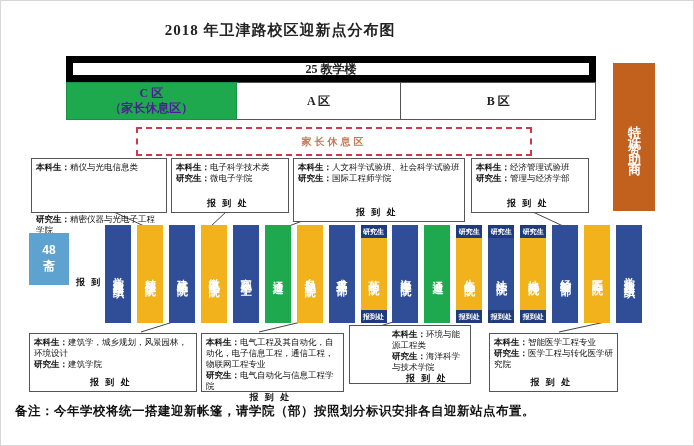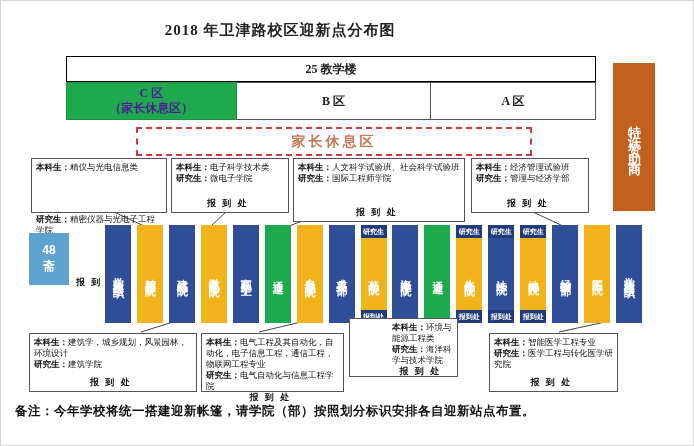--- a/index.html
+++ b/index.html
@@ -3,45 +3,45 @@
 <meta charset="utf-8">
 <style>
   html,body{margin:0;padding:0;background:#fff;}
   #stage{
     position:relative;width:694px;height:446px;background:#fff;
     font-family:"Liberation Serif","DejaVu Serif",serif;
     border:1px solid #d6d6d6;box-sizing:border-box;overflow:hidden;
   }
   .abs{position:absolute;box-sizing:border-box;}
   #title{left:0;top:20px;width:558px;text-align:center;font-size:15px;font-weight:bold;color:#222;letter-spacing:1px;}
-  #building{left:65px;top:55px;width:530px;height:26px;border:1px solid #000000;
+  #building{left:65px;top:55px;width:530px;height:26px;border:7px solid #000000;
     display:flex;align-items:center;justify-content:center;font-size:12px;font-weight:bold;color:#222;background:#fff;}
   #zones{left:65px;top:81px;width:530px;height:38px;display:flex;}
   .zone{border:1px solid #555;border-left:none;display:flex;flex-direction:column;align-items:center;justify-content:center;
     font-size:12px;font-weight:bold;color:#222;background:#fff;line-height:1.25;}
   .zone:first-child{border-left:1px solid #555;}
   .zone.green{background:#1fa94e;color:#4c1d95;border-color:#1b8f43;}
   #rest-area{left:135px;top:126px;width:396px;height:29px;border:2px dashed #cc3b4a;
-    display:flex;align-items:center;justify-content:center;font-size:14px;font-weight:bold;color:#c4795b;letter-spacing:3px;background:#fff;}
+    display:flex;align-items:center;justify-content:center;font-size:10px;font-weight:bold;color:#c4795b;letter-spacing:3px;background:#fff;}
   #sponsor{left:612px;top:62px;width:42px;height:148px;background:#c2611e;display:flex;align-items:center;justify-content:center;}
   #sponsor span{writing-mode:vertical-rl;text-orientation:upright;color:#fff;font-weight:bold;font-size:13px;letter-spacing:9px;
     font-family:"Liberation Sans","DejaVu Sans",sans-serif;}
   .box{border:1px solid #555;background:#fff;padding:3px 4px 2px 4px;display:flex;flex-direction:column;
     font-size:8.5px;line-height:1.3;color:#111;}
   .box .lbl{font-weight:bold;}
   .box .checkin{margin-top:auto;text-align:center;font-weight:bold;letter-spacing:0.7em;font-size:9px;}
   
   #tbox0{left:30px;top:157px;width:136px;height:55px;gap:41px;}
   #tbox1{left:170px;top:157px;width:118px;height:55px;}
   #tbox2{left:292px;top:157px;width:172px;height:64px;}
   #tbox3{left:470px;top:157px;width:118px;height:55px;}
   
   #bbox0{left:28px;top:332px;width:168px;height:59px;}
   #bbox1{left:200px;top:332px;width:143px;height:59px;}
-  #bbox2{left:348px;top:317px;width:109px;height:59px;padding-left:42px;}
+  #bbox2{left:348px;top:324px;width:122px;height:59px;padding-left:42px;}
   #bbox3{left:488px;top:332px;width:129px;height:59px;}
   #dorm{left:28px;top:232px;width:40px;height:52px;background:#5ea3d0;color:#fff;font-weight:bold;font-size:12px;
     display:flex;align-items:center;justify-content:center;text-align:center;white-space:pre-line;line-height:1.3;
     font-family:"Liberation Sans","DejaVu Sans",sans-serif;}
   #bars{left:104px;top:224px;width:537px;height:98px;display:flex;justify-content:space-between;}
   .bar{width:26px;height:98px;display:flex;flex-direction:column;align-items:center;justify-content:center;
     font-family:"Liberation Sans","DejaVu Sans",sans-serif;}
   .bar .vlabel{flex:1;display:flex;align-items:center;justify-content:center;writing-mode:vertical-rl;text-orientation:upright;
     color:#fff;font-weight:bold;font-size:11px;letter-spacing:2px;}
   .bar.blue{background:#2f4e97;}
@@ -59,25 +59,25 @@
 
   <div class="abs" id="title">2018 年卫津路校区迎新点分布图</div>
 
   <div class="abs" id="building">25 教学楼</div>
 
   <div class="abs" id="zones">
     <div class="zone green" style="width:170px">
       <span>C 区</span>
       <span>（家长休息区）</span>
     </div>
+    <div class="zone" style="width:165px">
+      <span>A 区</span>
+    </div>
     <div class="zone" style="width:195px">
       <span>B 区</span>
-    </div>
-    <div class="zone" style="width:165px">
-      <span>A 区</span>
     </div>
   </div>
 
   <div class="abs" id="rest-area">家长休息区</div>
 
   <div class="abs" id="sponsor">
     <span>特许赞助商</span>
   </div>
 
   <svg class="abs" id="connectors" viewBox="0 0 694 446">

